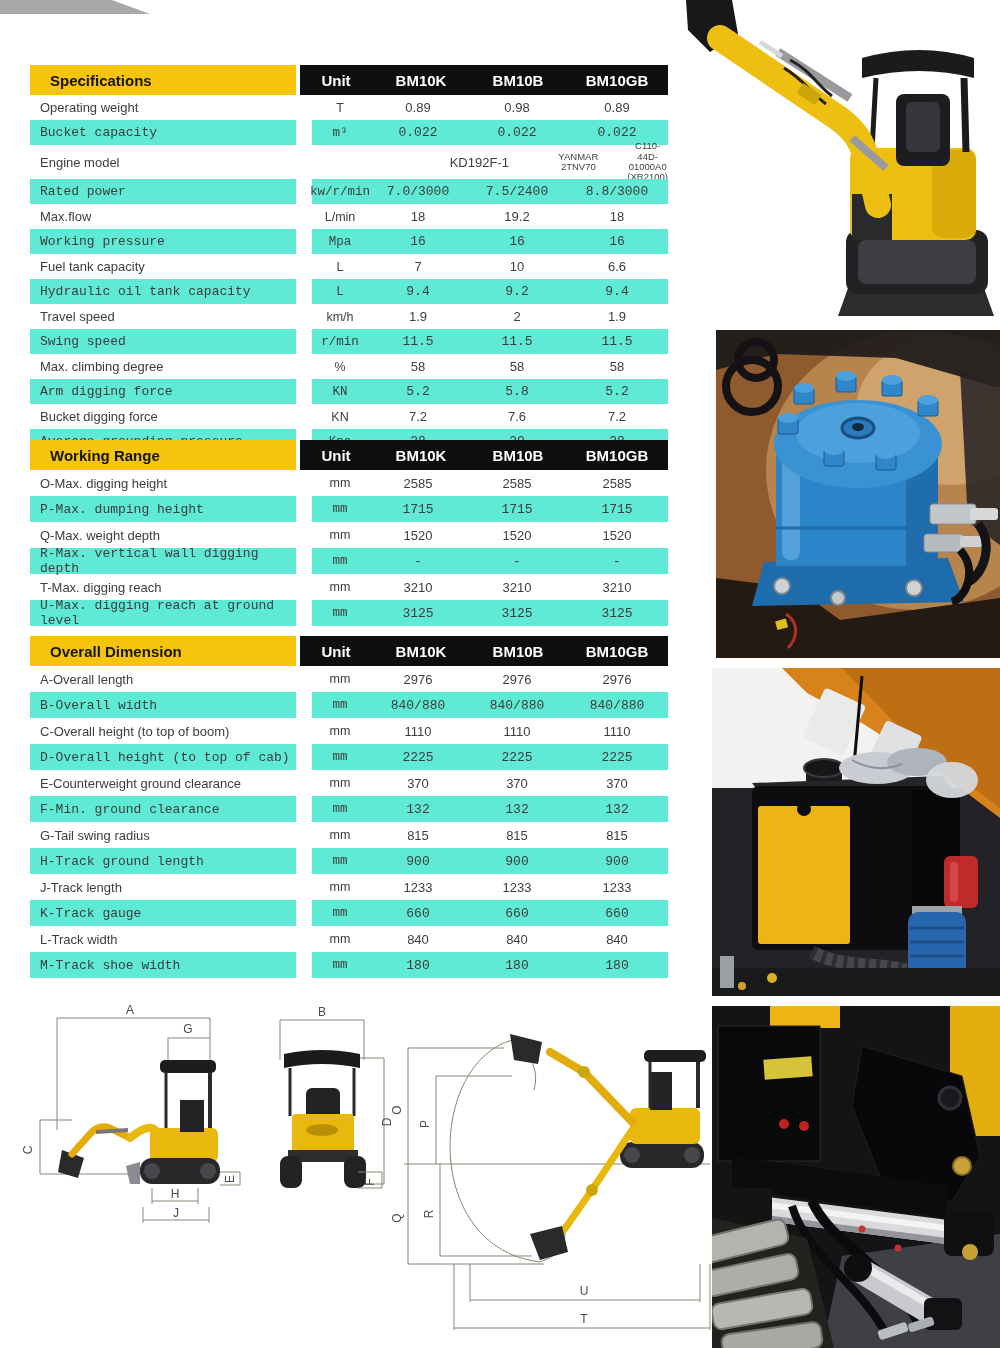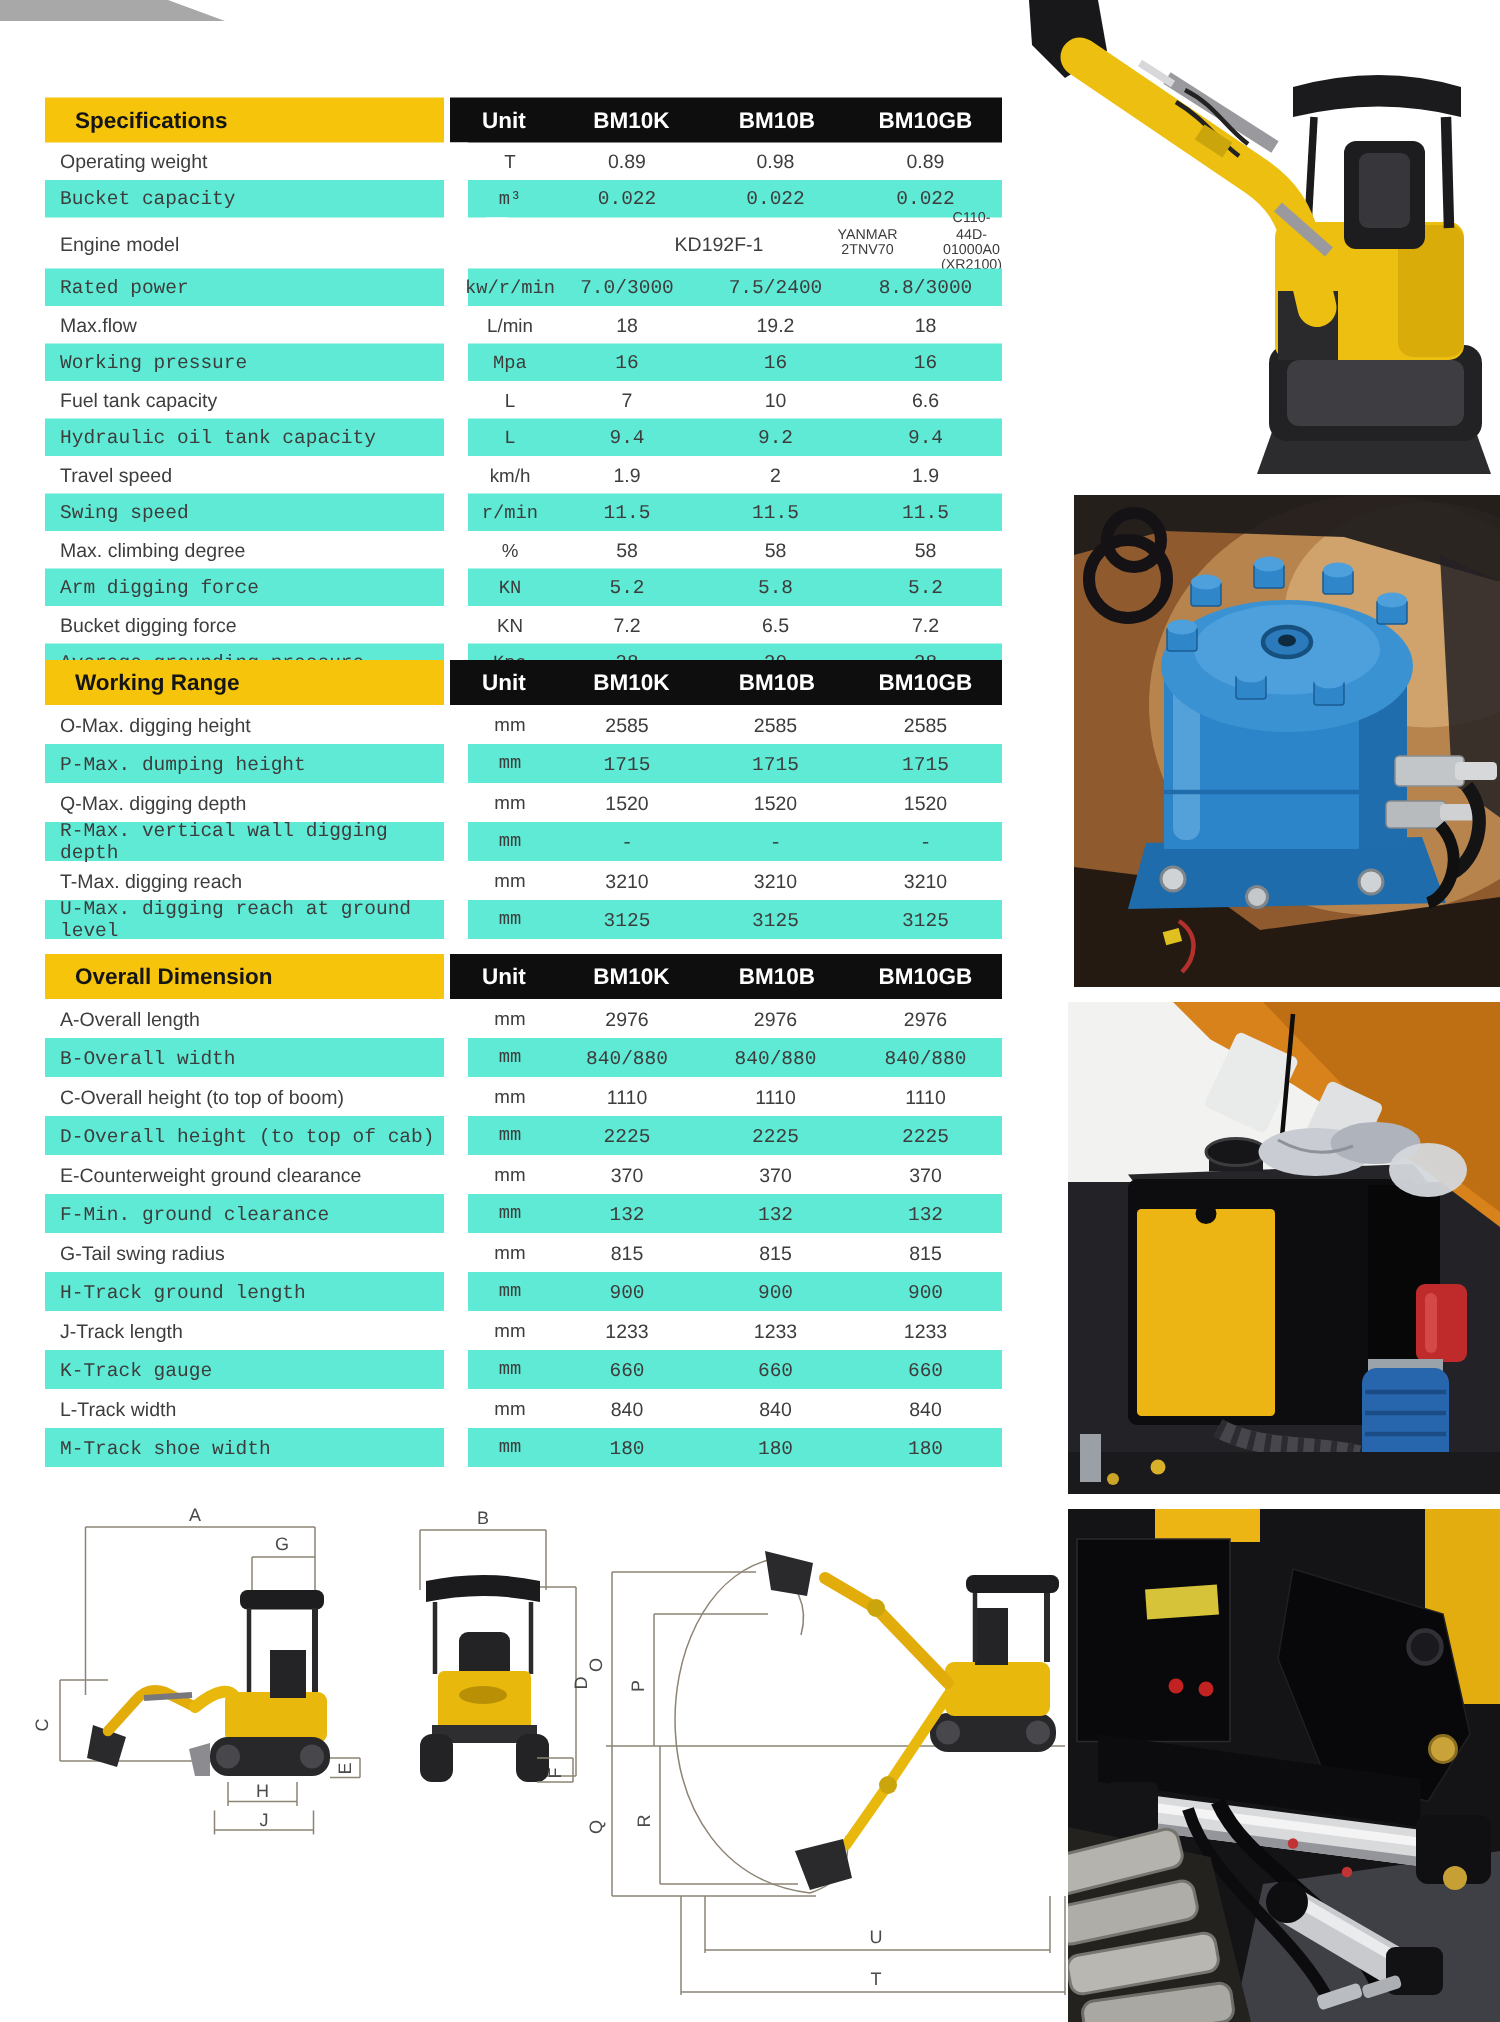--- a/index.html
+++ b/index.html
@@ -182,21 +182,21 @@
           <span class="c-b">5.8</span>
           <span class="c-gb">5.2</span>
         </div>
     </div>
     <div class="t-row">
       <div class="c-label">Bucket digging force</div>
         <div class="c-gap"></div>
       <div class="c-vals">
           <span class="c-unit">KN</span>
           <span class="c-k">7.2</span>
-          <span class="c-b">6.5</span>
+          <span class="c-b">7.6</span>
           <span class="c-gb">7.2</span>
         </div>
     </div>
     <div class="t-row alt">
       <div class="c-label">Average grounding pressure</div>
         <div class="c-gap"></div>
       <div class="c-vals">
           <span class="c-unit">Kpa</span>
           <span class="c-k">28</span>
           <span class="c-b">29</span>
@@ -230,21 +230,21 @@
       <div class="c-label">P-Max. dumping height</div>
         <div class="c-gap"></div>
       <div class="c-vals">
           <span class="c-unit">mm</span>
           <span class="c-k">1715</span>
           <span class="c-b">1715</span>
           <span class="c-gb">1715</span>
         </div>
     </div>
     <div class="t-row">
-      <div class="c-label">Q-Max. digging depth</div>
+      <div class="c-label">Q-Max. weight depth</div>
         <div class="c-gap"></div>
       <div class="c-vals">
           <span class="c-unit">mm</span>
           <span class="c-k">1520</span>
           <span class="c-b">1520</span>
           <span class="c-gb">1520</span>
         </div>
     </div>
     <div class="t-row alt">
       <div class="c-label">R-Max. vertical wall digging depth</div>

